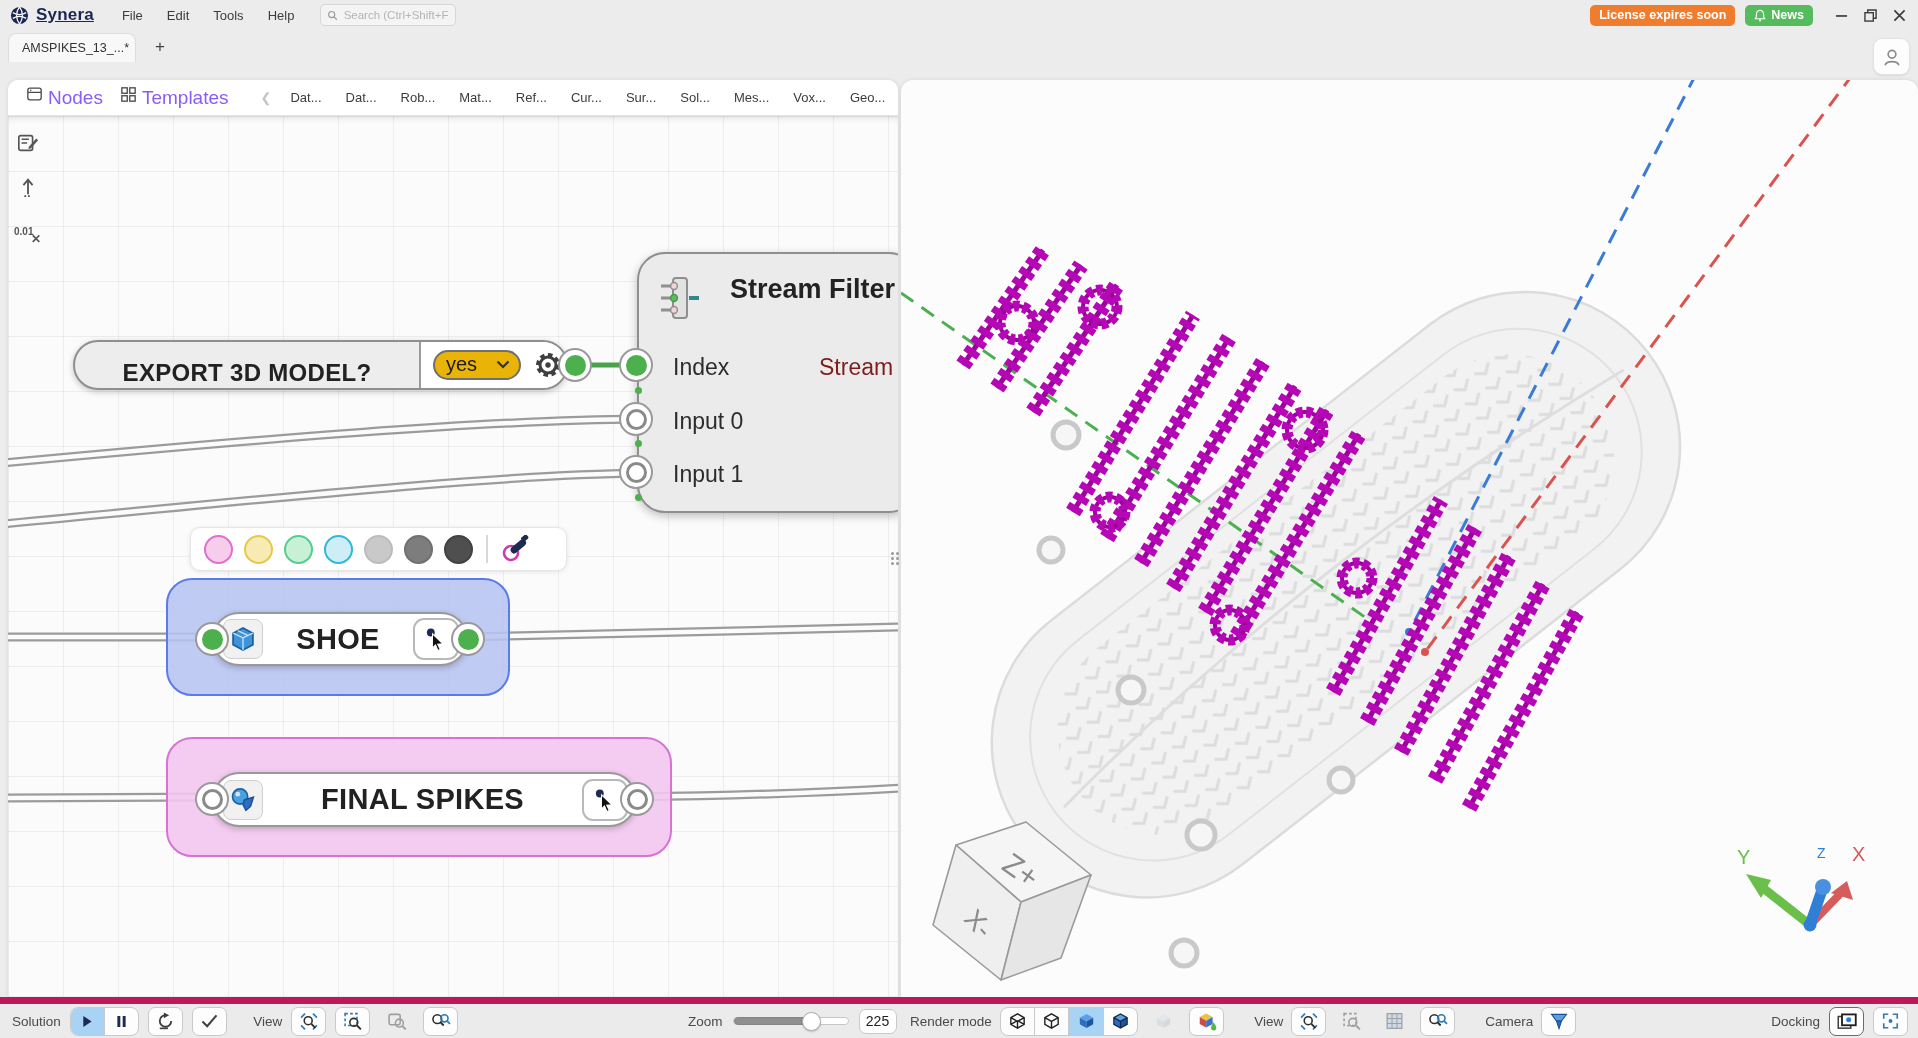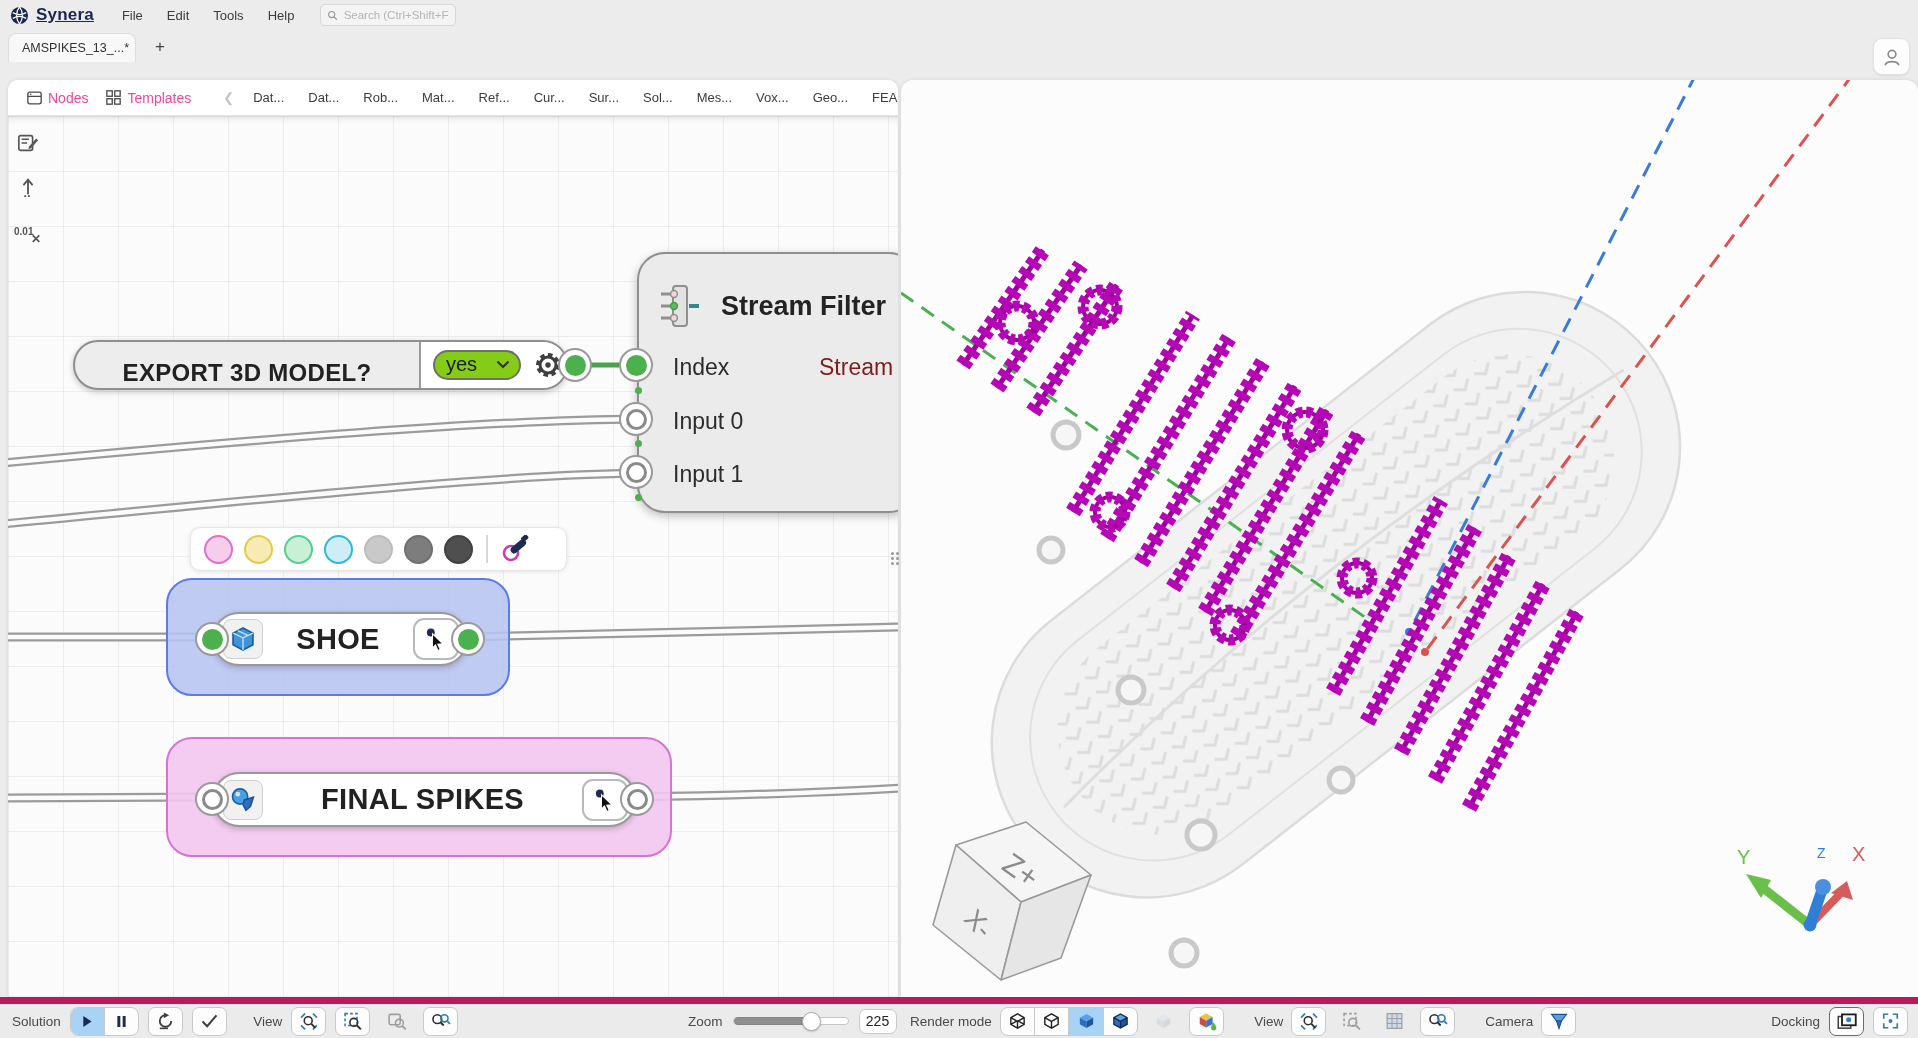--- a/index.html
+++ b/index.html
@@ -24,21 +24,21 @@
   
   .tabbar { position:absolute; left:0; top:30px; width:100%; height:32px; }
   .doc-tab { position:absolute; left:8px; top:3px; width:128px; height:29px; background:#f8f8f8; border:1px solid #ddd; border-bottom:none; border-radius:8px 8px 0 0; display:flex; align-items:center; gap:7px; padding:0 9px;justify-content:center; }
   .doc-tab-label { font-size:12.5px; color:#333; white-space:nowrap; }
   .new-tab { position:absolute; left:148px; top:5px; width:24px; height:24px; display:flex; align-items:center; justify-content:center; font-size:17px; color:#444; border-radius:5px; }
   .avatar-btn { position:absolute; right:8px; top:38px; width:37px; height:37px; background:#fdfdfd; border:1px solid #e2e2e2; border-radius:9px; display:flex; align-items:center; justify-content:center; box-shadow:0 1px 2px rgba(0,0,0,.08); }
 
   
   .left-panel { position:absolute; left:8px; top:80px; width:890px; height:917px; border-radius:10px 10px 0 0; overflow:hidden; box-shadow:0 0 4px rgba(0,0,0,.10); }
   .node-toolbar { position:absolute; left:0; top:0; width:100%; height:36px; background:#fff; border-bottom:1px solid #e4e4e4; display:flex; align-items:center; padding-left:10px; }
-  .nt-btn { display:flex; align-items:center; gap:6px; font-size:14px; color:#ec4899; padding:5px 9px; border-radius:6px; }
+  .nt-btn { display:flex; gap:6px; font-size:19px; color:#8b5cf6; padding:5px 9px; border-radius:6px; }
   .nt-sep { width:1px; height:20px; background:#ddd; margin:0 8px; }
   .cat-tab { font-size:13px; color:#3c3c3c; padding:5px 12px; white-space:nowrap; }
   .chev { color:#8a8a8a; font-size:13px; padding:0 7px; }
   .chev.dim { color:#c4c4c4; }
 
   .canvas { position:absolute; left:0; top:36px; width:890px; height:881px; background:#fbfbfb;
     background-image:linear-gradient(rgba(0,0,0,.055) 1px, transparent 1px),linear-gradient(90deg, rgba(0,0,0,.055) 1px, transparent 1px);
     background-size:55px 55px; overflow:hidden; box-shadow:inset 0 7px 8px -7px rgba(0,0,0,.18); }
   .canvas svg.wires { position:absolute; left:0; top:0; z-index:1; }
   .wo { fill:none; stroke:#9b9b9b; stroke-width:9; }
@@ -48,29 +48,29 @@
   .side-tools { position:absolute; left:6px; top:14px; z-index:5; display:flex; flex-direction:column; gap:18px; align-items:center; }
   .side-tool { width:26px; height:26px; display:flex; align-items:center; justify-content:center; color:#555; }
   .tol { position:relative; width:28px; height:28px; color:#555; }
   .tol .t1 { position:absolute; left:0; top:8px; font-size:10px; font-weight:bold; }
   .tol .t2 { position:absolute; right:1px; bottom:0; font-size:12px; font-weight:bold; }
 
   
   .export-node { position:absolute; left:65px; top:224px; width:495px; height:50px; background:#ededed; border:2px solid #8f8f8f; border-radius:26px; z-index:3; display:flex; box-shadow:0 2px 6px rgba(0,0,0,.22); }
   .export-label { width:344px; display:flex; align-items:center; justify-content:center; font-size:24px; font-weight:bold; color:#222; letter-spacing:.3px;margin-top:16px; }
   .export-controls { flex:1; background:#fff; border-left:2px solid #9a9a9a; border-radius:0 24px 24px 0; display:flex; align-items:center; gap:13px; padding-left:12px; }
-  .dropdown { display:flex; align-items:center; gap:19px; border:2px solid #6f6f6f; border-radius:15px; padding:1px 9px 2px 11px; background:#84cc16; }
+  .dropdown { display:flex; align-items:center; gap:19px; border:2px solid #6f6f6f; border-radius:15px; padding:1px 9px 2px 11px; background:#eab308; }
   .dropdown span { font-size:20px; color:#1c1c1c; }
   .port { position:absolute; width:34px; height:34px; border-radius:50%; background:#fff; border:2px solid #9a9a9a; display:flex; align-items:center; justify-content:center; z-index:4; }
   .pin { width:21px; height:21px; border-radius:50%; }
   .pin.green { background:#4cb04c; }
   .pin.hollow { background:#fff; border:3.5px solid #8a8a8a; }
 
   .stream-node { position:absolute; left:629px; top:136px; width:280px; height:261px; background:#ebebeb; border:2.5px solid #8f8f8f; border-radius:28px; z-index:3; box-shadow:0 3px 10px rgba(0,0,0,.25); }
-  .stream-head { position:absolute; left:20px; top:28px; display:flex; align-items:center; gap:16px; }
+  .stream-head { position:absolute; left:20px; top:20px; display:flex; gap:25px; }
   .stream-title { font-size:27px; font-weight:bold; color:#232323; white-space:nowrap; }
   .srow { position:absolute; left:34px; height:34px; display:flex; align-items:center; font-size:23px; color:#2c2c2c; }
   .sout { position:absolute; left:180px; height:34px; display:flex; align-items:center; font-size:23px; color:#7f1d1d; white-space:nowrap; }
   .gdot { position:absolute; width:7px; height:7px; border-radius:50%; background:#4cb04c; left:-4px; z-index:4; }
 
   .palette { position:absolute; left:182px; top:411px; width:377px; height:44px; background:#fff; border:1px solid #e6e6e6; border-radius:10px; display:flex; align-items:center; gap:11px; padding:0 13px; z-index:3; box-shadow:0 1px 4px rgba(0,0,0,.10); }
   .swatch { width:29px; height:29px; border-radius:50%; }
   .sw0 { background:#f7cdeb; border:2.5px solid #e06fd0; }
   .sw1 { background:#f7eab3; border:2.5px solid #e3ca49; }
   .sw2 { background:#c8f0d4; border:2.5px solid #52cf90; }
@@ -133,20 +133,42 @@
       <span class="menu-item">Edit</span>
       <span class="menu-item">Tools</span>
       <span class="menu-item">Help</span>
     </div>
     <div class="searchbox">
       <svg width="13" height="13" viewBox="0 0 24 24">
         <circle cx="10" cy="10" r="6.5" fill="none" stroke="#9a9a9a" stroke-width="2.4"></circle>
         <line x1="15" y1="15" x2="21" y2="21" stroke="#9a9a9a" stroke-width="2.6"></line>
       </svg>
       <input type="text" placeholder="Search (Ctrl+Shift+F)" style="">
+    </div>
+    <div class="tb-right">
+      <div class="badge orange">License expires soon</div>
+      <div class="badge green">
+        <svg width="12" height="13" viewBox="0 0 16 18">
+          <path d="M8 2 C4.7 2 3 4.5 3 7.5 L3 11 L1.5 13.5 L14.5 13.5 L13 11 L13 7.5 C13 4.5 11.3 2 8 2 Z" fill="none" stroke="#fff" stroke-width="1.6"></path>
+          <circle cx="8" cy="15.7" r="1.5" fill="#fff"></circle>
+        </svg>
+        <span>News</span>
+      </div>
+      <div class="winctl">
+        <svg width="13" height="13" viewBox="0 0 14 14">
+            <line x1="1" y1="7.5" x2="13" y2="7.5" stroke="#3c3c3c" stroke-width="1.8"></line>
+          </svg>
+        <svg width="13" height="13" viewBox="0 0 14 14">
+            <rect x="1" y="4" width="9" height="9" fill="none" stroke="#3c3c3c" stroke-width="1.5"></rect>
+            <path d="M4 4 V1 H13 V10 H10" fill="none" stroke="#3c3c3c" stroke-width="1.5"></path>
+          </svg>
+        <svg width="13" height="13" viewBox="0 0 14 14">
+            <path d="M1.5 1.5 L12.5 12.5 M12.5 1.5 L1.5 12.5" stroke="#3c3c3c" stroke-width="1.8"></path>
+          </svg>
+      </div>
     </div>
   </div>
 
   <div class="tabbar">
     <div class="doc-tab">
       <svg width="16" height="13" viewBox="0 0 20 16">
         <rect x="1" y="1" width="7" height="6" rx="1.5" fill="none" stroke="#5a5a5a" stroke-width="1.6"></rect>
         <rect x="12" y="8" width="7" height="6" rx="1" fill="none" stroke="#5a5a5a" stroke-width="1.6"></rect>
         <path d="M8 4 H12 V8" fill="none" stroke="#5a5a5a" stroke-width="1.4"></path>
       </svg>

